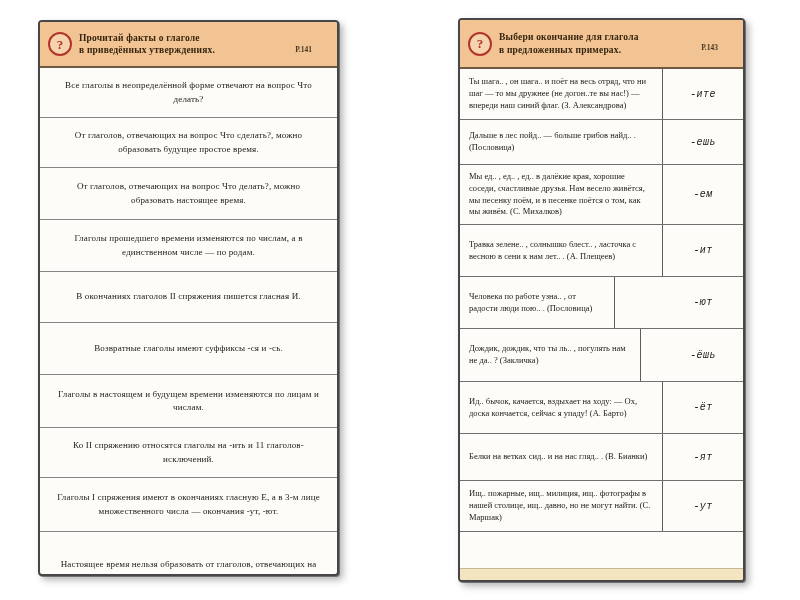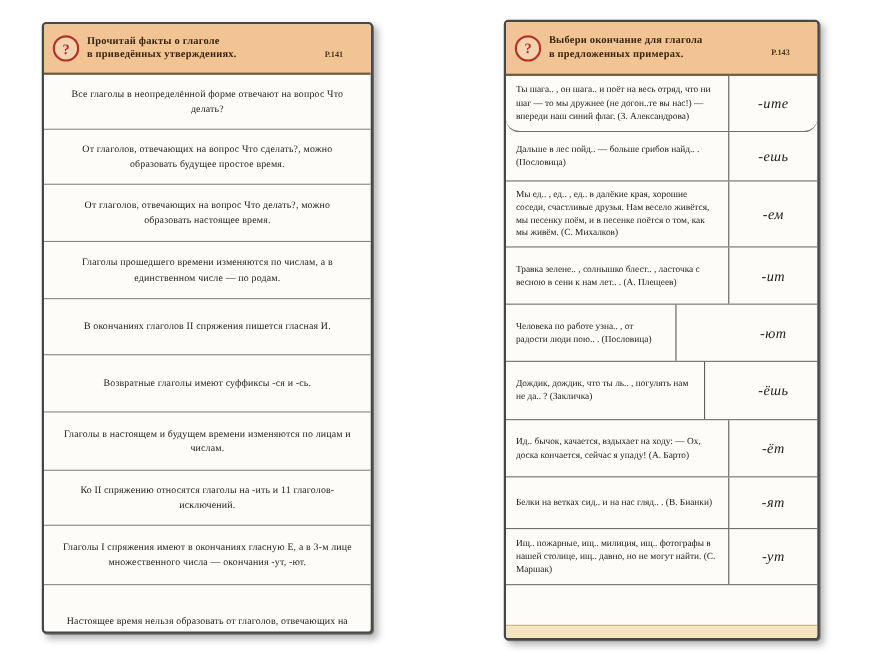--- a/index.html
+++ b/index.html
@@ -24,21 +24,21 @@
   .pageref{position:absolute;top:3px;right:25px;font-size:7.5px;font-weight:bold;color:#4a3722;margin-top:20px;}
 
   .rows{flex:1 1 auto;display:flex;flex-direction:column;}
   .lrow{border-bottom:1px solid #858585;display:flex;align-items:center;justify-content:center;
         padding:2px 16px;box-sizing:border-box;text-align:center;
         font-size:9px;line-height:1.45;color:#1c1a17;letter-spacing:.15px;}
   .rrow{border-bottom:1px solid #6f6f6f;display:flex;box-sizing:border-box;}
   .rrow .ex-text{flex:1 1 auto;border-right:1.5px solid #5d5d5d;padding:5px 9px;
         display:flex;align-items:center;font-size:8.5px;line-height:1.4;color:#1c1a17;}
   .rrow .ex-ending{flex:0 0 80px;display:flex;align-items:center;justify-content:center;
-        font-style:italic;font-size:13px;color:#21201d;letter-spacing:.4px;}
+        font-style:italic;font-size:10px;color:#21201d;letter-spacing:.4px;font-family:Liberation Mono, monospace;}
   .rrow:last-of-type, .lrow:last-of-type{border-bottom:1px solid #6f6f6f;}
 
   .foot-strip{flex:0 0 auto;background:#f3e5c0;border-top:1px solid #c9b78d;}
   #facts-card .foot-strip{height:10px;}
   #endings-card .foot-strip{height:11px;}
 </style>
 </head>
 <body>
 
 <div class="stage">
@@ -90,21 +90,21 @@
   <section class="card" id="endings-card">
     <div class="card-header">
       <span class="badge">?</span>
       <span class="title">
         <span>Выбери окончание для глагола</span><br>
         <span>в предложенных примерах.</span>
       </span>
       <span class="pageref">Р.143</span>
     </div>
     <div class="rows">
-        <div class="rrow" style="flex: 0 0 51px; border-radius: 12px;">
+        <div class="rrow" style="flex: 0 0 51px;">
           <div class="ex-text">Ты шага.. , он шага.. и поёт на весь отряд, что ни шаг — то мы дружнее (не догон..те вы нас!) — впереди наш синий флаг. (З. Александрова)</div>
           <div class="ex-ending">-ите</div>
         </div>
         <div class="rrow" style="flex: 0 0 45px;">
           <div class="ex-text">Дальше в лес пойд.. — больше грибов найд.. . (Пословица)</div>
           <div class="ex-ending">-ешь</div>
         </div>
         <div class="rrow" style="flex: 0 0 60px;">
           <div class="ex-text">Мы ед.. , ед.. , ед.. в далёкие края, хорошие соседи, счастливые друзья. Нам весело живётся, мы песенку поём, и в песенке поётся о том, как мы живём. (С. Михалков)</div>
           <div class="ex-ending">-ем</div>

